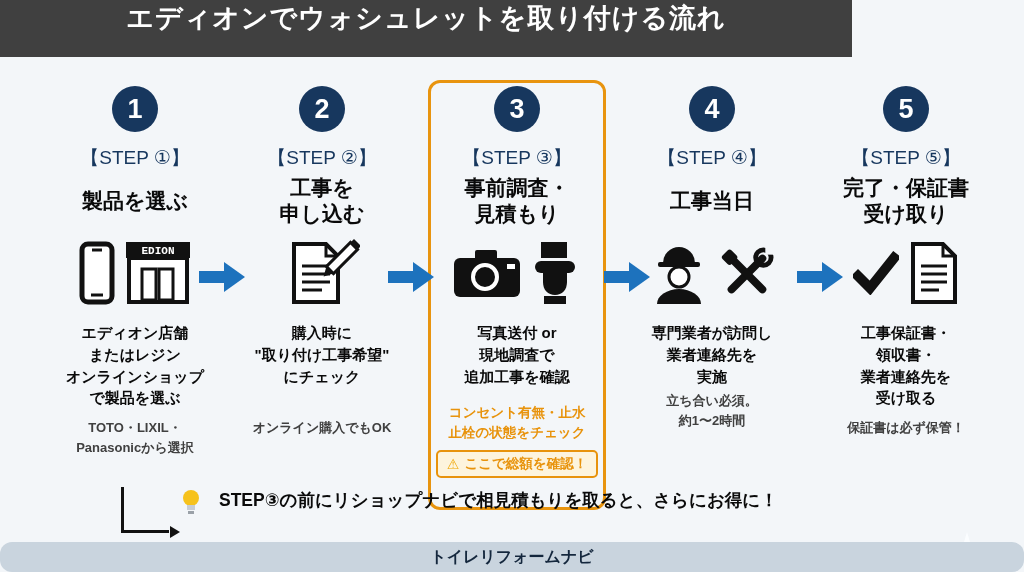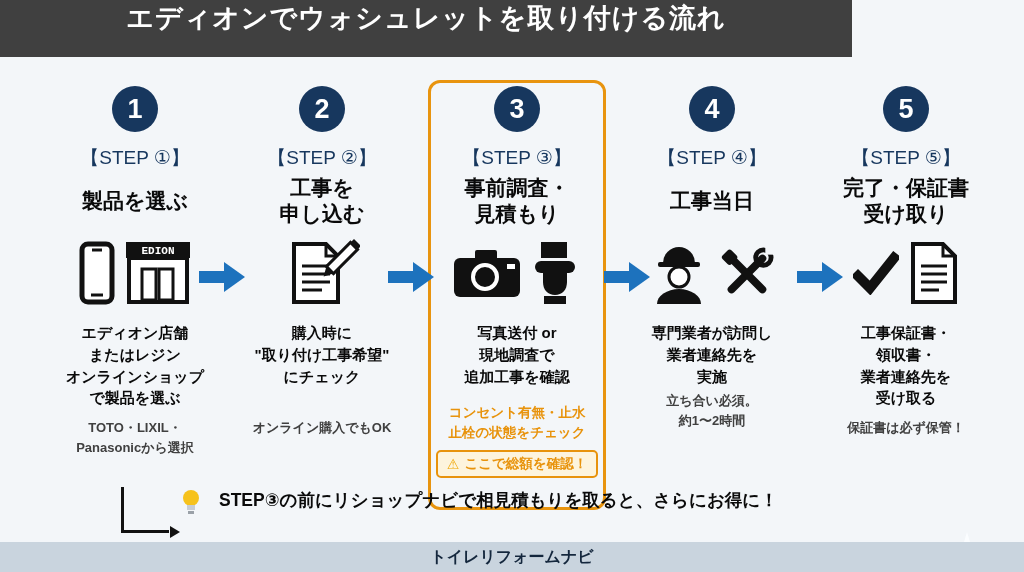--- a/index.html
+++ b/index.html
@@ -36,21 +36,21 @@
 
   .elbow { position:absolute; left:121px; top:487px; width:48px; height:46px;
            border-left:3px solid #111; border-bottom:3px solid #111; }
   .elbow::after { content:""; position:absolute; right:-11px; bottom:-8px; width:0; height:0;
                   border-left:10px solid #111; border-top:6px solid transparent; border-bottom:6px solid transparent; }
 
   .tip { position:absolute; left:180px; top:488px; display:flex; align-items:flex-start; gap:17px; }
   .tip .tip-text { font-size:17.5px; font-weight:bold; color:#0a0a0a; }
 
   .footer { position:absolute; left:0; bottom:0; width:1024px; height:30px; background:#c9d4de;
-            display:flex; align-items:center; justify-content:center; }
+            display:flex; align-items:center; justify-content:center;border-radius:12px; }
   .footer .footer-text { font-size:16px; font-weight:bold; color:#14273d; }
 
   .sparkle { position:absolute; left:952px; top:532px; }
 </style>
 </head>
 <body>
 
 <div class="stage">
 
   <div class="header">

